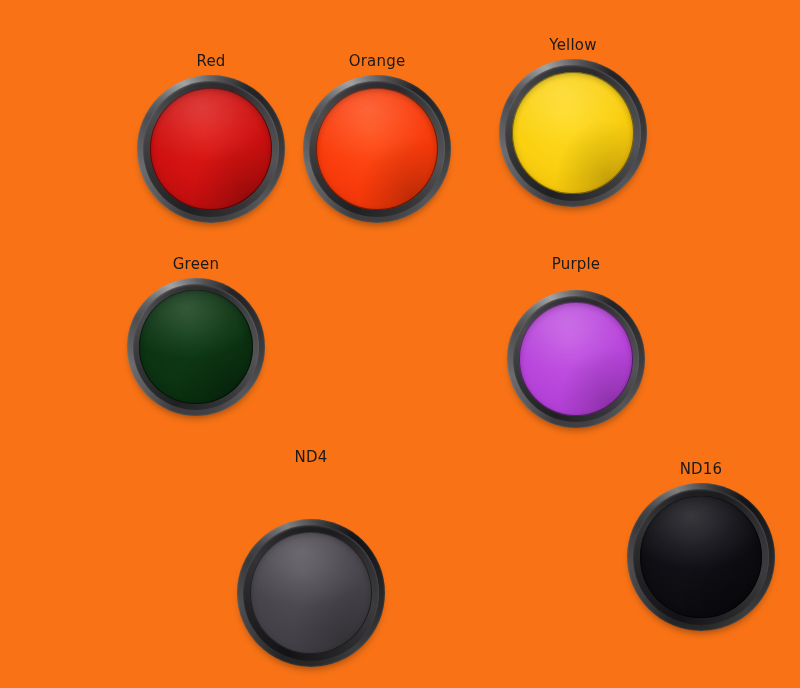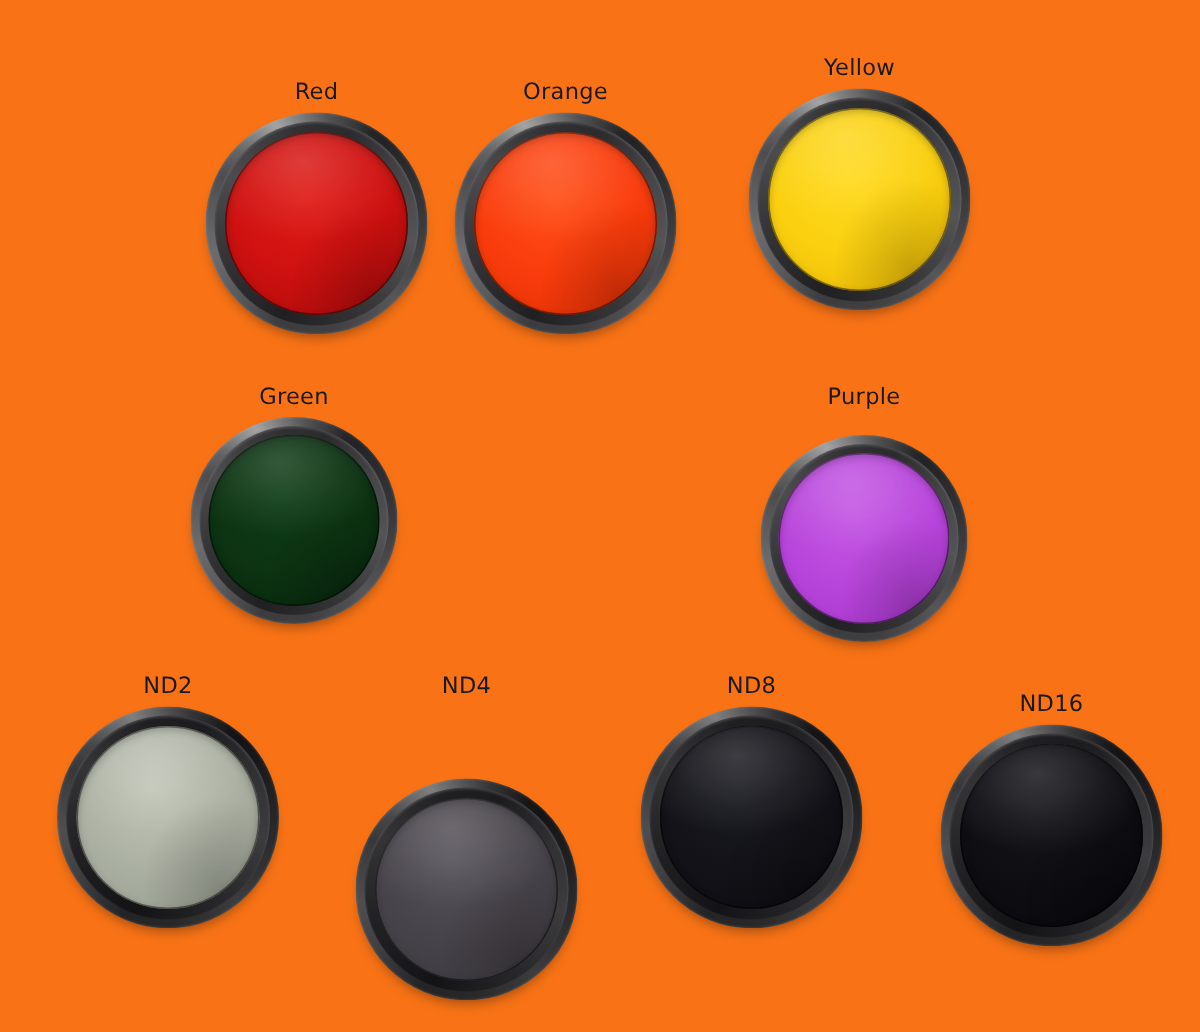--- a/index.html
+++ b/index.html
@@ -178,37 +178,25 @@
       <div class="filter-disc" style="width: 138px; height: 138px;">
         <div class="filter-glass" style="background: radial-gradient(circle at 44% 36%, rgb(15, 61, 23) 0%, rgb(12, 51, 18) 52%, rgb(7, 38, 13) 100%);"></div>
       </div>
     </div>
     <div class="filter-item" style="left: 507px; top: 255px; width: 138px; gap: 12px;">
       <div class="filter-label" style="color: rgb(26, 26, 26);">Purple</div>
       <div class="filter-disc" style="width: 138px; height: 138px;">
         <div class="filter-glass" style="background: radial-gradient(circle at 44% 34%, rgb(196, 87, 228) 0%, rgb(184, 69, 219) 52%, rgb(165, 53, 201) 100%);"></div>
       </div>
     </div>
-    <div class="filter-item" style="left: 38px; top: 448px; width: 148px;">
-      <div class="filter-label" style="color: rgb(26, 26, 26);">ND2</div>
-      <div class="filter-disc nd-ring" style="width: 148px; height: 148px;">
-        <div class="filter-glass" style="background: radial-gradient(circle at 42% 34%, rgb(194, 198, 184) 0%, rgb(170, 176, 162) 50%, rgb(150, 156, 142) 100%);"></div>
-      </div>
-    </div>
     <div class="filter-item" style="left: 237px; top: 448px; width: 148px; gap: 48px;">
       <div class="filter-label" style="color: rgb(26, 26, 26);">ND4</div>
       <div class="filter-disc nd-ring" style="width: 148px; height: 148px;">
         <div class="filter-glass" style="background: radial-gradient(circle at 42% 34%, rgb(86, 82, 90) 0%, rgb(71, 67, 74) 50%, rgb(58, 55, 62) 100%);"></div>
       </div>
     </div>
-    <div class="filter-item" style="left: 427px; top: 448px; width: 148px;">
-      <div class="filter-label" style="color: rgb(26, 26, 26);">ND8</div>
-      <div class="filter-disc nd-ring" style="width: 148px; height: 148px;">
-        <div class="filter-glass" style="background: radial-gradient(circle at 42% 34%, rgb(27, 27, 34) 0%, rgb(18, 18, 24) 52%, rgb(11, 11, 16) 100%);"></div>
-      </div>
-    </div>
     <div class="filter-item" style="left: 627px; top: 460px; width: 148px;">
       <div class="filter-label" style="color: rgb(26, 26, 26);">ND16</div>
       <div class="filter-disc nd-ring" style="width: 148px; height: 148px;">
         <div class="filter-glass" style="background: radial-gradient(circle at 42% 34%, rgb(21, 21, 27) 0%, rgb(13, 13, 18) 52%, rgb(8, 8, 12) 100%);"></div>
       </div>
     </div>
   </div>
 
 </body></html>

